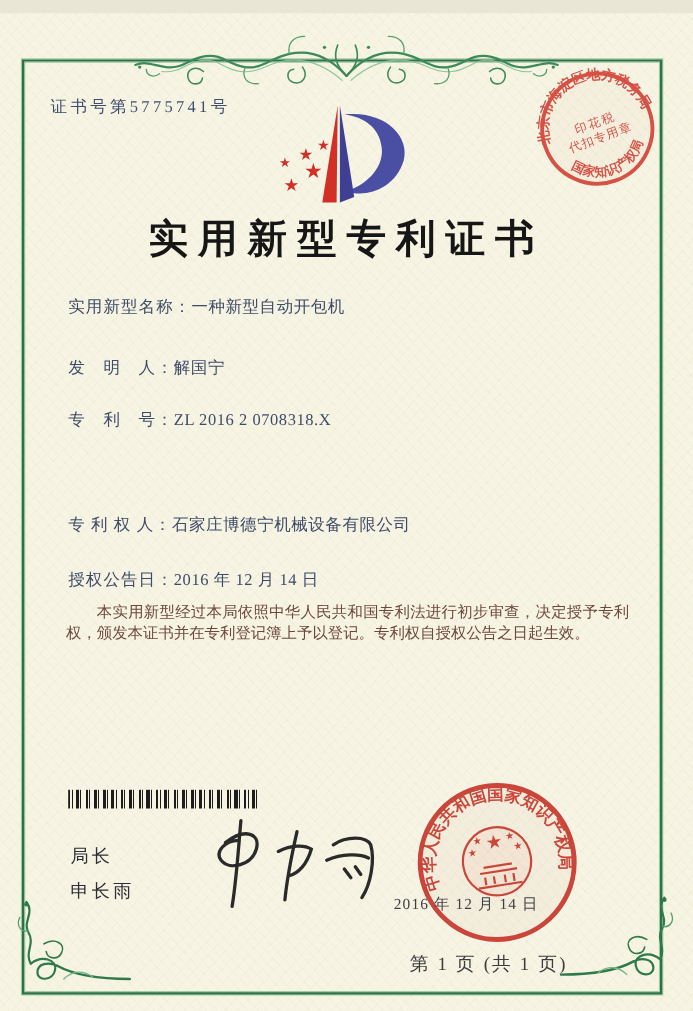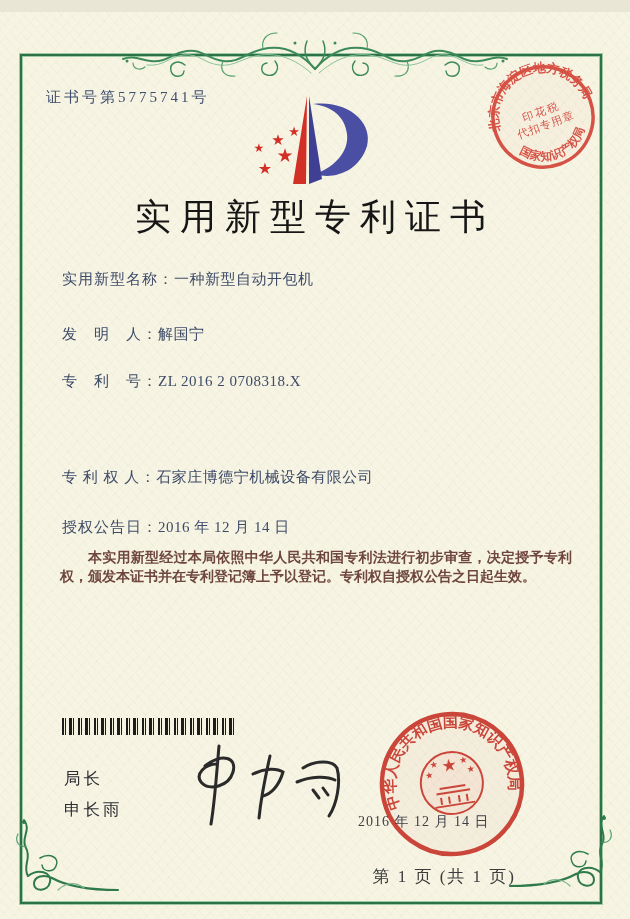--- a/index.html
+++ b/index.html
@@ -10,27 +10,27 @@
                      repeating-linear-gradient(-48deg, rgba(90,160,110,0.035) 0 1px, transparent 1px 9px);
     font-family:"Liberation Serif","DejaVu Serif",serif;
   }
   .abs{position:absolute;}
   .inner-border{
     left:20px;top:42px;width:578px;height:846px;
     border:2px solid #2c7148;
     box-shadow:0 0 0 1px #9fcaa5, inset 0 0 0 1px #9fcaa5;
   }
   .cert-number{left:46px;top:76px;font-size:15px;letter-spacing:3px;color:#3f4d6d;}
-  .title{left:0;top:181px;width:630px;text-align:center;font-size:36px;font-weight:400;
+  .title{left:0;top:181px;width:630px;text-align:center;font-size:36px;font-weight:700;
          letter-spacing:9px;color:#161616;}
   .field{left:62px;width:520px;font-size:15px;color:#3e4b68;letter-spacing:0.5px;white-space:nowrap;}
   .field .lbl{letter-spacing:1px;}
   .body-text{left:60px;top:536px;width:512px;font-size:14px;line-height:19px;color:#6f463f;
              text-align:justify;}
-  .body-text p{margin:0;text-indent:2em;font-weight:bold;}
+  .body-text p{margin:0;text-indent:2em;}
   .barcode{
     left:62px;top:706px;width:176px;height:17px;
     background-image:repeating-linear-gradient(90deg,
       #1c1c1c 0 2px, transparent 2px 3px,
       #1c1c1c 3px 4px, transparent 4px 7px,
       #1c1c1c 7px 10px, transparent 10px 11px,
       #1c1c1c 11px 12px, transparent 12px 16px);
   }
   .signer{left:64px;top:752px;font-size:16.5px;color:#2e2e34;letter-spacing:3px;line-height:1.85;}
   .issue-date{left:358px;top:801px;width:170px;font-size:14px;color:#3f3f46;letter-spacing:1px;z-index:6;}

